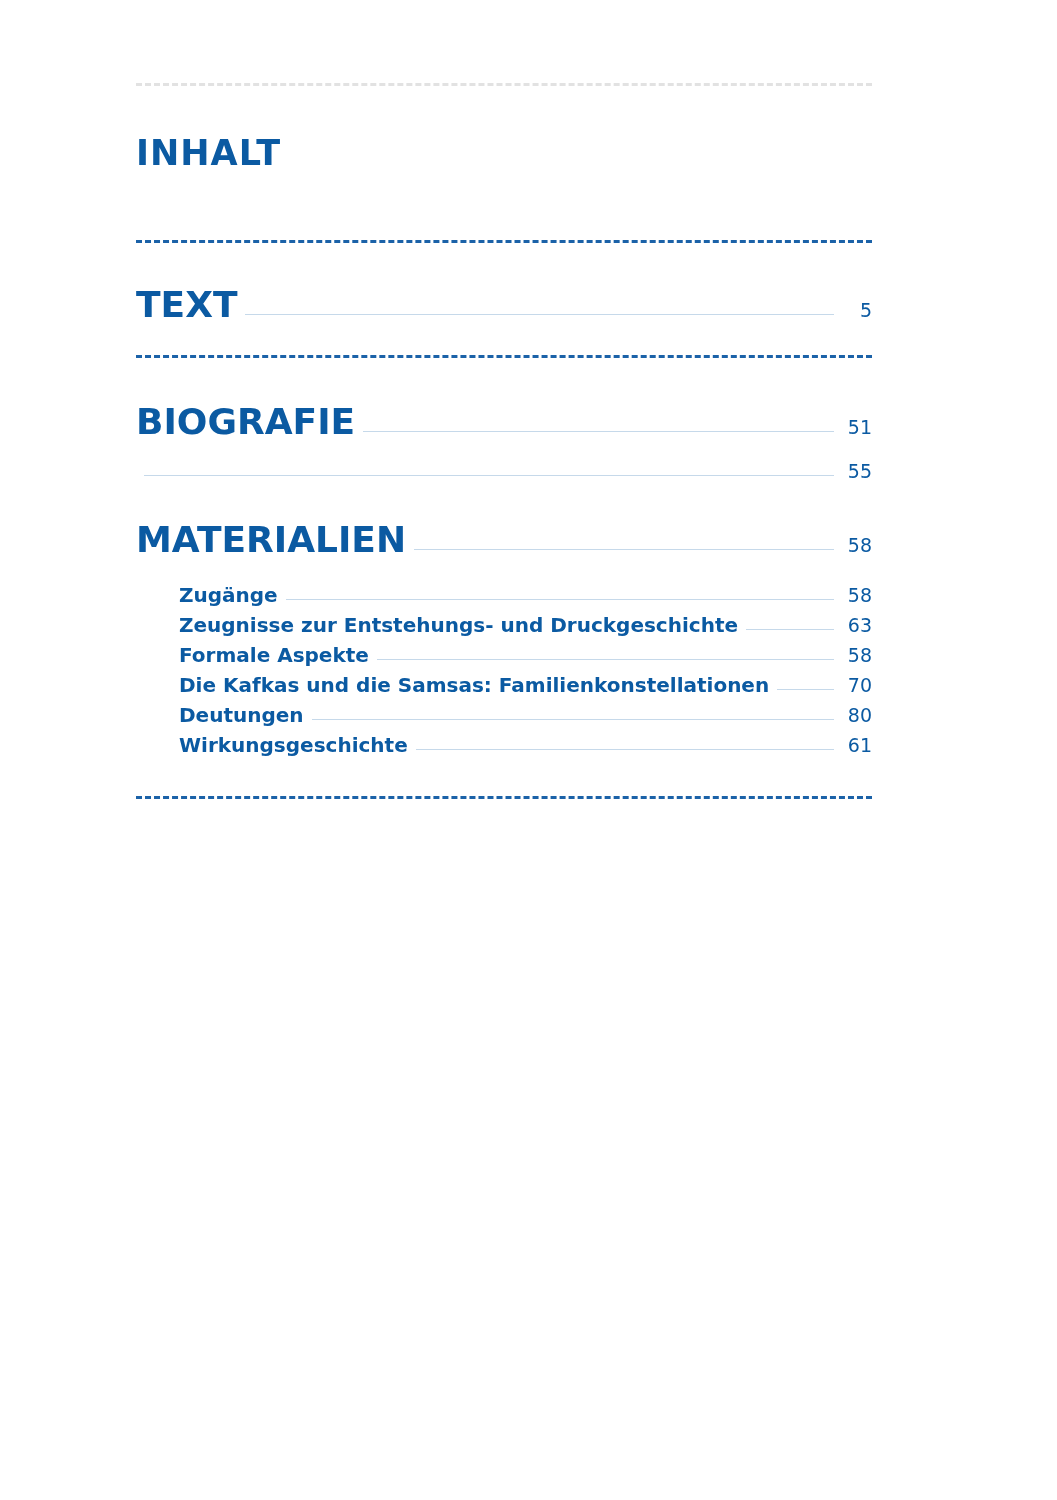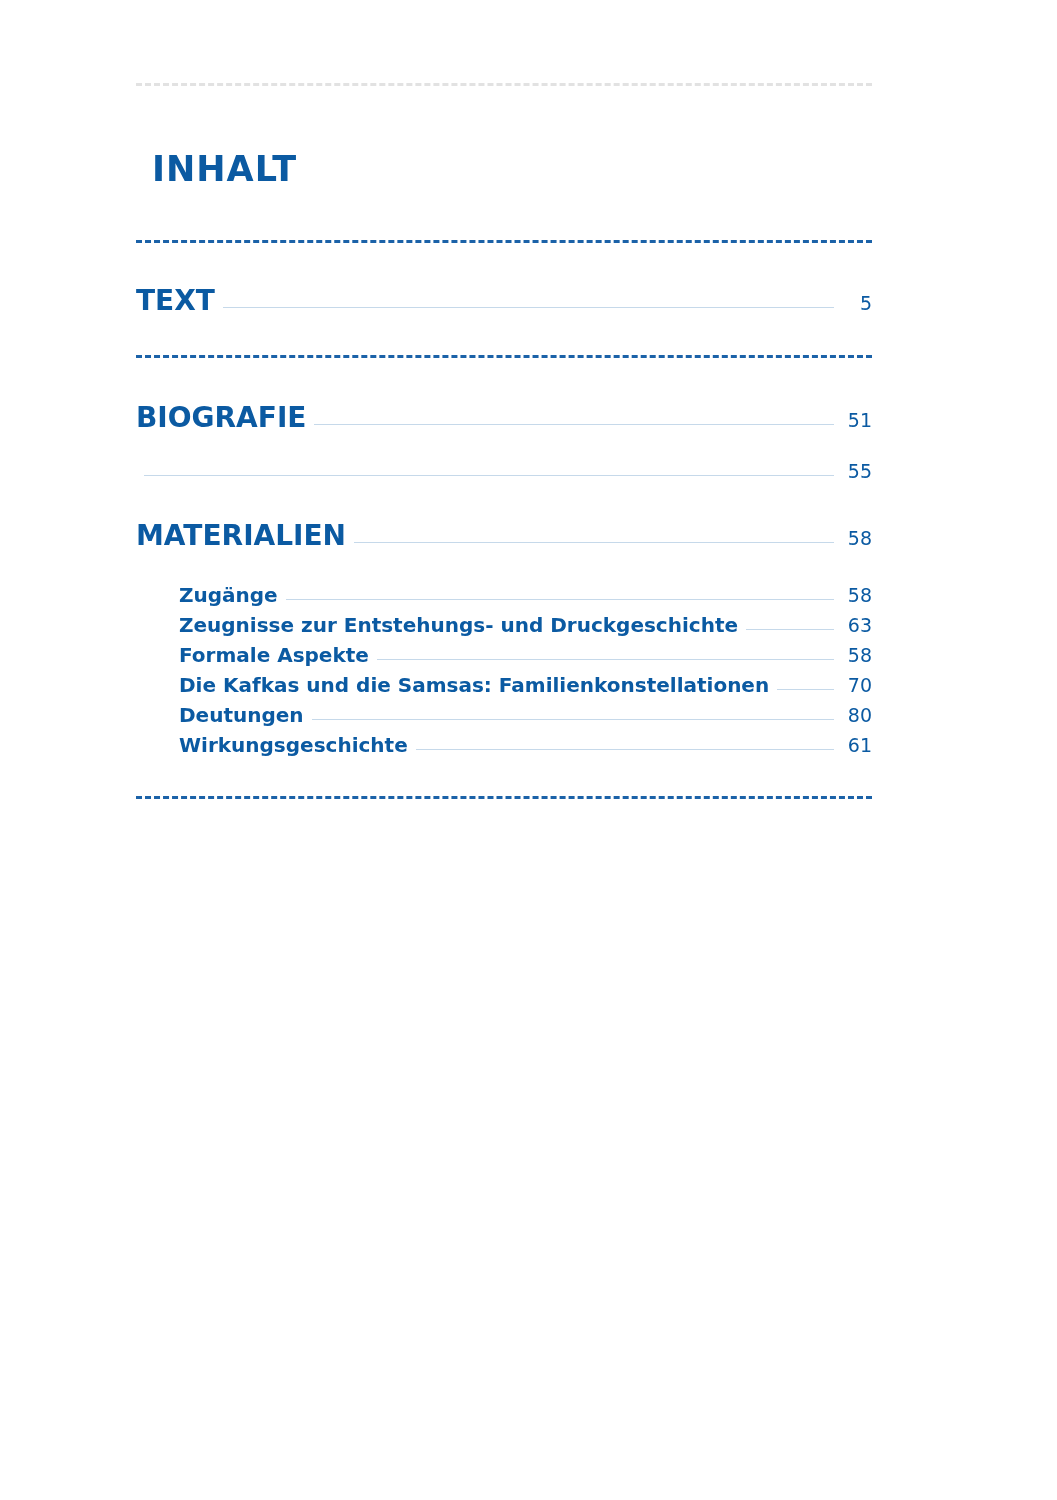--- a/index.html
+++ b/index.html
@@ -1,25 +1,25 @@
 <!DOCTYPE html>
 <html><head>
 <meta charset="utf-8">
 <style>
 html,body{margin:0;padding:0;background:#fff;}
 body{width:1057px;height:1500px;position:relative;font-family:"DejaVu Sans","Liberation Sans",sans-serif;color:#0b5aa2;overflow:hidden;}
 .dash{position:absolute;left:136px;width:736px;height:0;}
 .dash-gray{border-top:3px dashed #e2e2e2;top:83px;}
 .dash-blue{border-top:3px dashed #1b62a8;}
-.title{position:absolute;left:136px;top:133px;font-size:35px;font-weight:bold;letter-spacing:1px;margin:16px;}
+.title{position:absolute;left:136px;top:133px;font-size:35px;font-weight:bold;letter-spacing:1px;margin:0;}
 .row{position:absolute;left:136px;width:736px;display:flex;align-items:baseline;}
 .row .lbl{white-space:nowrap;font-weight:bold;}
 .row .lead{flex:1;border-bottom:1.5px solid #c6d9ea;margin:0 14px 0 8px;transform:translateY(-2px);}
 .row .pg{white-space:nowrap;text-align:right;min-width:24px;}
-.main .lbl{font-size:28px;}
+.main .lbl{font-size:36px;}
 .main .pg{font-size:19px;}
 .sub{left:179px;width:693px;}
 .sub .lbl{font-size:20px;}
 .sub .pg{font-size:19px;}
 </style>
 </head>
 <body>
 
 <div class="dash dash-gray"></div>
 <h1 class="title">INHALT</h1>

